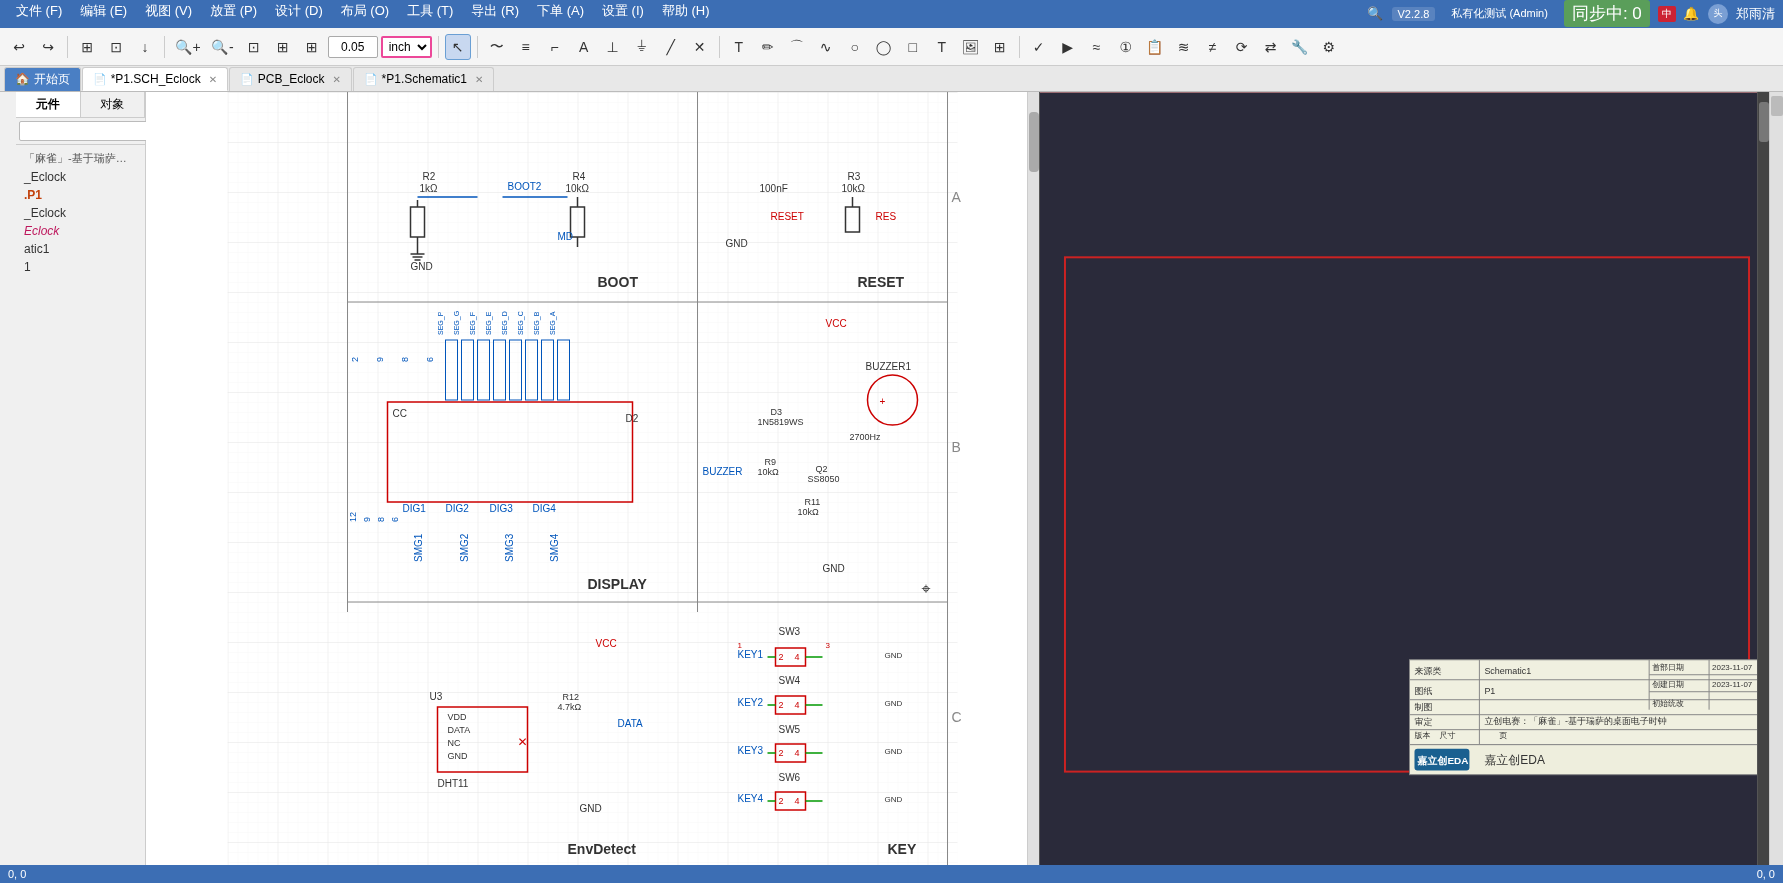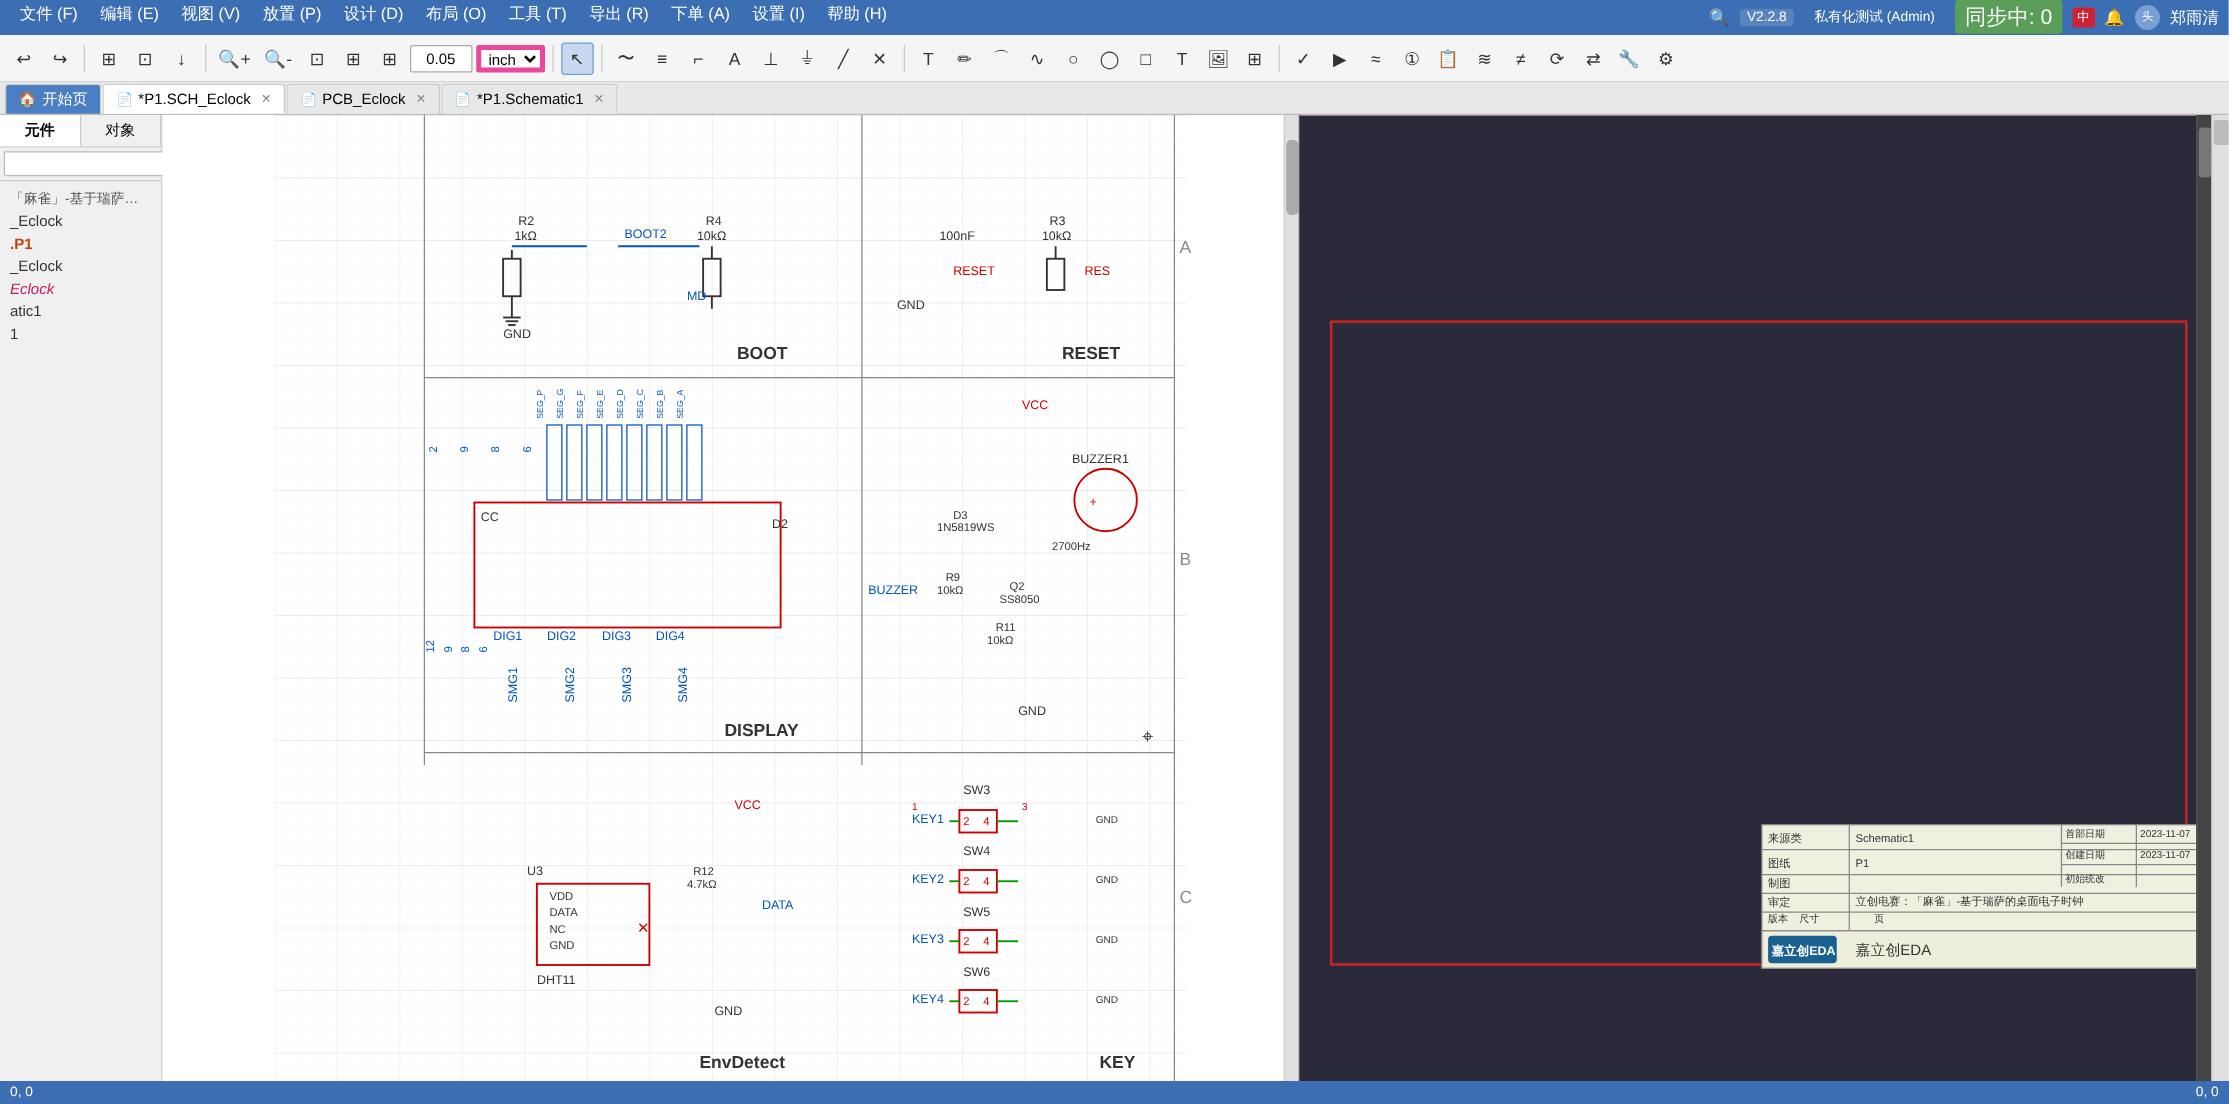--- a/index.html
+++ b/index.html
@@ -30,21 +30,21 @@
       min-width: 26px; height: 26px; border: 1px solid transparent;
       border-radius: 3px; cursor: pointer; font-size: 14px; padding: 0 3px;
       background: transparent; color: #333;
     }
     .tb-sep { width: 1px; height: 22px; background: #ccc; margin: 0 3px; }
     .tb-input {
       height: 22px; border: 1px solid #aaa; border-radius: 2px;
       padding: 0 4px; font-size: 12px; width: 50px; text-align: center;
     }
     .tb-select {
-      height: 22px; border: 4px solid #ec4899; border-radius: 2px;
+      height: 22px; border: 2px solid #ec4899; border-radius: 2px;
       font-size: 12px; padding: 0 2px; background: white;
     }
     .tb-active { background: #c8d8f0; border-color: #6a9fd4; }
 
     
     #tab-bar {
       display: flex; align-items: center;
       background: #e8e8e8; border-bottom: 1px solid #bbb;
       height: 26px; padding-left: 4px; gap: 1px;
     }
@@ -60,21 +60,21 @@
     .tab-close { font-size: 10px; color: #888; cursor: pointer; margin-left: 4px; }
 
     
     #main-layout {
       display: flex; height: calc(883px - 28px - 38px - 26px);
     }
 
     
     #sidebar {
       width: 130px; background: #f0f0f0; border-right: 1px solid #ccc;
-      display: flex; flex-direction: column; font-size: 12px;
+      display: flex; flex-direction: column; font-size: 12px; margin-left: 16px;
     }
     #sidebar-tabs {
       display: flex; border-bottom: 1px solid #ccc;
     }
     .sidebar-tab {
       flex: 1; text-align: center; padding: 4px 2px;
       cursor: pointer; font-size: 12px; border-right: 1px solid #ccc;
     }
     .sidebar-tab.active { background: white; font-weight: bold; }
     #sidebar-search {

